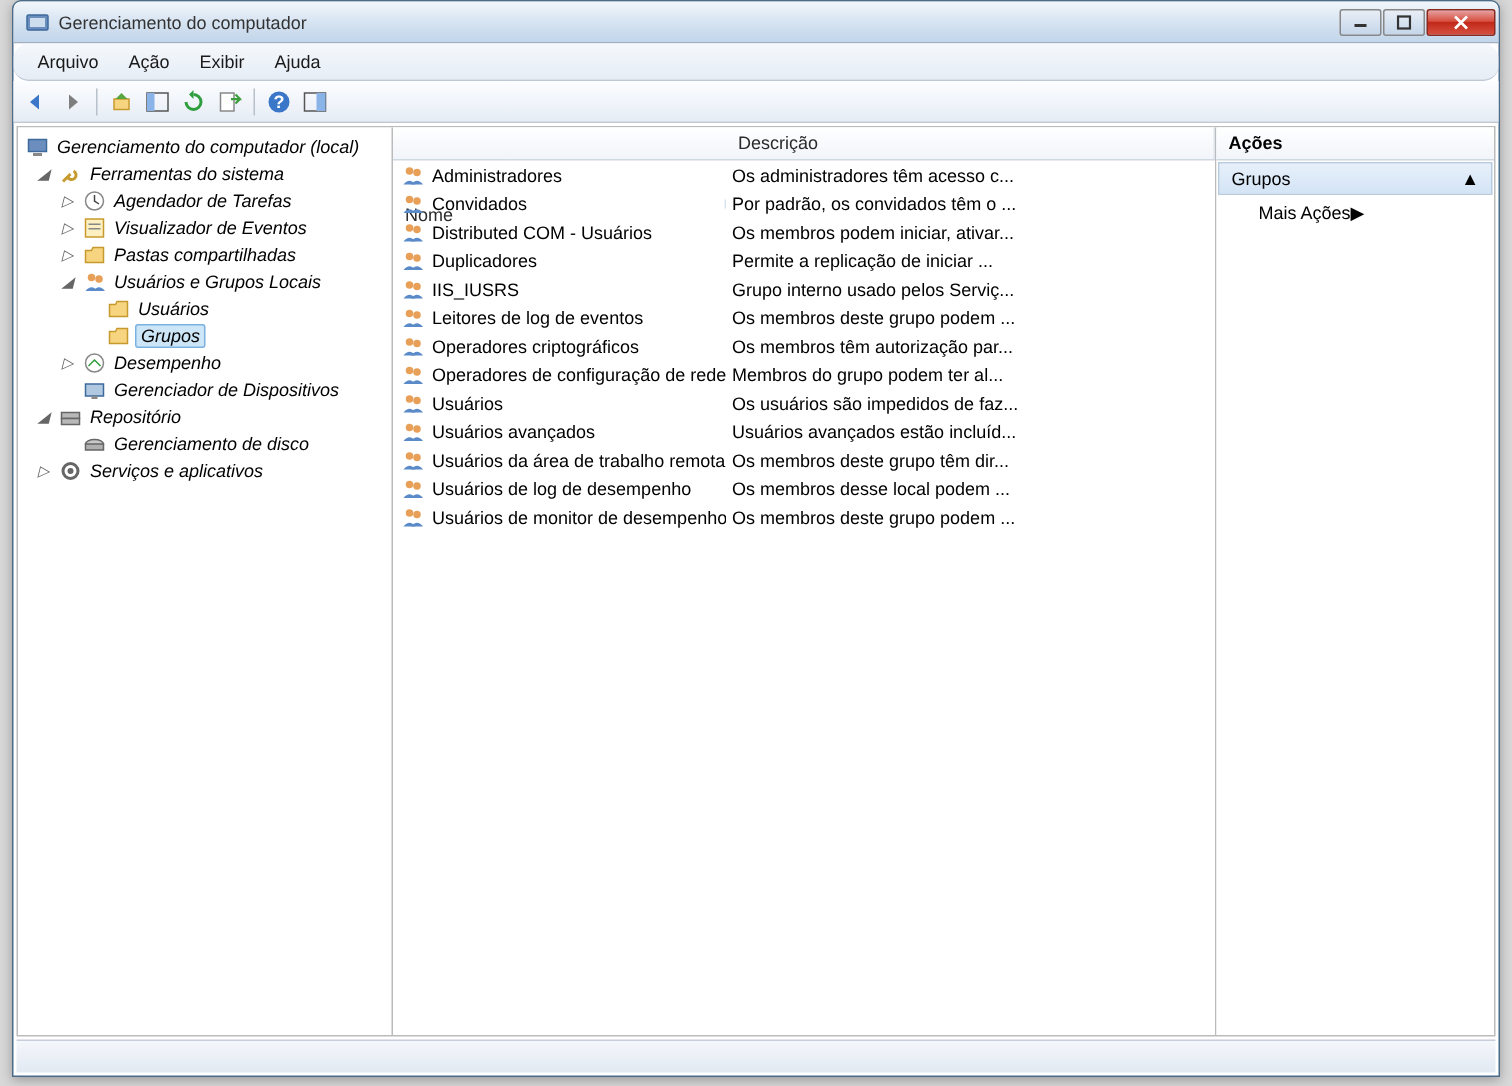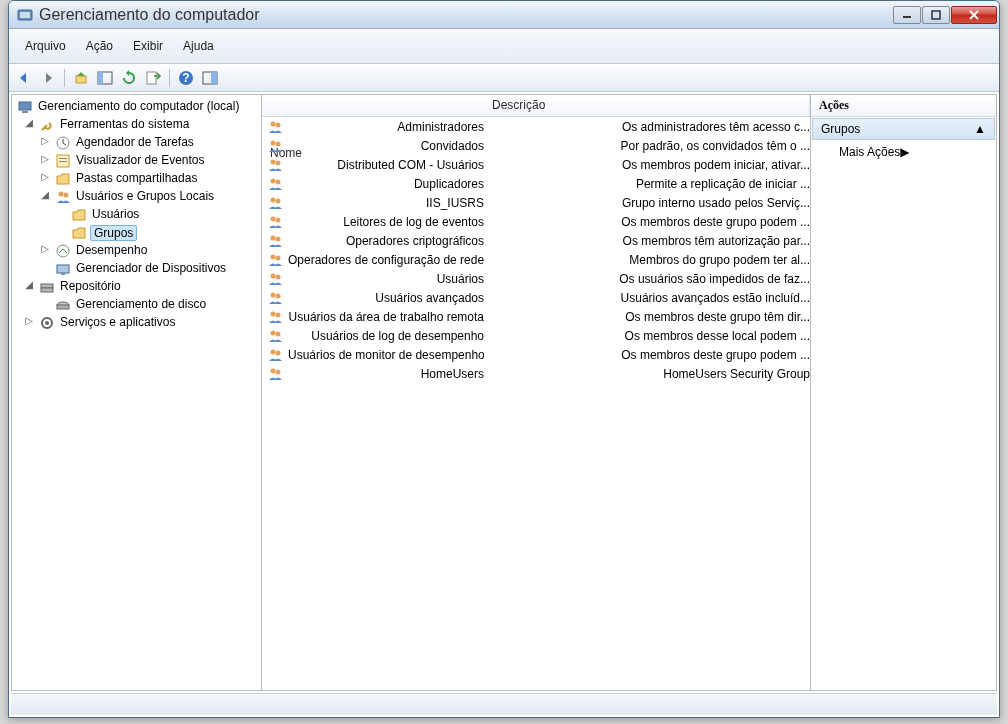--- a/index.html
+++ b/index.html
@@ -2,57 +2,57 @@
 <html><head>
 <meta charset="utf-8">
 <style>
 * { margin: 0; padding: 0; box-sizing: border-box; font-family: "Segoe UI", Tahoma, sans-serif; font-size: 12px; }
 body { background: #d8d8d8; width: 1008px; height: 724px; overflow: hidden; position: relative; }
 
 .window { position: absolute; top: 0; left: 8px; width: 992px; height: 718px; background: #fff; border: 1px solid #4a6b8a; border-radius: 6px 6px 0 0; box-shadow: 0 2px 8px rgba(0,0,0,0.3); display: flex; flex-direction: column; }
 
 .titlebar { height: 28px; background: linear-gradient(to bottom, #f2f6fb 0%, #d7e4f2 50%, #c2d5ea 100%); border-radius: 5px 5px 0 0; display: flex; align-items: center; padding: 0 2px 0 8px; border-bottom: 1px solid #a0b0c0; }
 .titlebar .app-icon { width: 16px; height: 16px; margin-right: 6px; }
-.titlebar .title { flex: 1; color: #333; font-size: 16px; }
+.titlebar .title { flex: 1; color: #333; font-size: 12px; }
 .win-controls { display: flex; gap: 1px; }
 .win-btn { width: 28px; height: 18px; border: 1px solid #888; border-radius: 2px; display: flex; align-items: center; justify-content: center; font-size: 10px; cursor: default; }
 .win-min { background: linear-gradient(to bottom, #e8eef6, #c5d6ea); }
 .win-max { background: linear-gradient(to bottom, #e8eef6, #c5d6ea); }
 .win-close { width: 46px; background: linear-gradient(to bottom, #e7a1a1, #d64e3e 45%, #c1291a 50%, #d6503f); border-color: #8a2a1e; color: #fff; font-weight: bold; }
 
-.menubar { height: 35px; background: linear-gradient(to bottom, #f5f8fc, #e6edf6); display: flex; align-items: center; padding: 0 6px; border-bottom: 1px solid #c0c8d4; }
+.menubar { height: 25px; background: linear-gradient(to bottom, #f5f8fc, #e6edf6); display: flex; align-items: center; padding: 0 6px; border-bottom: 1px solid #c0c8d4; border-radius: 10px; }
 .menu-item { padding: 2px 10px; color: #1a1a1a; cursor: default; }
 
 .toolbar { height: 28px; background: linear-gradient(to bottom, #fcfdff, #e6ecf5); display: flex; align-items: center; padding: 0 4px; gap: 2px; border-bottom: 1px solid #c0c8d4; }
 .tb-btn { width: 22px; height: 22px; display: flex; align-items: center; justify-content: center; border: 1px solid transparent; border-radius: 2px; cursor: default; }
 .tb-sep { width: 1px; height: 18px; background: #b8c0cc; margin: 0 3px; }
 
 .content { flex: 1; display: flex; margin: 2px; border: 1px solid #bbb; min-height: 0; }
 
 .tree-panel { width: 250px; background: #fff; border-right: 1px solid #bbb; overflow: auto; padding: 4px 0; }
-.tree-node { display: flex; align-items: flex-start; height: 18px; padding-left: 4px; cursor: default; white-space: nowrap; }
+.tree-node { display: flex; align-items: center; height: 18px; padding-left: 4px; cursor: default; white-space: nowrap; font-style: italic; }
 .tree-expand { width: 14px; text-align: center; color: #666; font-size: 10px; }
 .tree-icon { width: 16px; height: 16px; margin: 0 3px; display: inline-flex; align-items: center; justify-content: center; }
 .tree-node.selected { }
 .tree-node.selected .tree-label { background: #cde6f7; border: 1px solid #7bb1e0; border-radius: 2px; padding: 0 3px; }
 .tree-label { padding: 0 2px; }
 
 .list-panel { flex: 1; background: #fff; border-right: 1px solid #bbb; display: flex; flex-direction: column; }
 .list-header { height: 22px; background: linear-gradient(to bottom, #fff, #f1f4f9); border-bottom: 1px solid #d0d8e2; display: flex; }
 .list-header .col { padding: 3px 8px; border-right: 1px solid #dce4ee; color: #2a2a2a; }
 .col-name { width: 222px; margin-top: 48px; }
 .col-desc { flex: 1; }
 .list-body { flex: 1; overflow: auto; }
-.list-row { display: flex; align-items: center; height: 19px; cursor: default; text-align: right; }
+.list-row { display: flex; align-items: center; height: 19px; cursor: default; }
 .list-row .row-icon { width: 16px; height: 16px; margin: 0 4px 0 6px; }
 .list-row .row-name { width: 196px; white-space: nowrap; overflow: hidden; }
 .list-row .row-desc { flex: 1; white-space: nowrap; overflow: hidden; padding-left: 4px; }
 
 .actions-panel { width: 185px; background: #fff; display: flex; flex-direction: column; }
-.actions-header { height: 22px; background: linear-gradient(to bottom, #fff, #f1f4f9); border-bottom: 1px solid #d0d8e2; padding: 3px 8px; font-weight: bold; font-family: Liberation Serif, serif; }
+.actions-header { height: 22px; background: linear-gradient(to bottom, #fff, #f1f4f9); border-bottom: 1px solid #d0d8e2; padding: 3px 8px; font-weight: bold; }
 .actions-section { background: linear-gradient(to bottom,#e7f0fa,#d3e4f6); border: 1px solid #b8cce0; margin: 1px; padding: 3px 8px; display: flex; justify-content: space-between; align-items: center; }
 .actions-item { padding: 4px 8px 4px 28px; display: flex; justify-content: flex-start; align-items: center; cursor: default; }
 
 .statusbar { height: 22px; background: linear-gradient(to bottom,#f4f7fb,#e2e9f2); border-top: 1px solid #c6ced9; margin: 0 2px 2px 2px; }
 
 svg { display: block; }
 </style>
 </head>
 <body>
 
@@ -427,32 +427,20 @@
               <svg width="16" height="16">
                 <circle cx="5" cy="5" r="2.5" fill="#e8a058"></circle>
                 <circle cx="10" cy="6" r="2.5" fill="#e8a058"></circle>
                 <path d="M1 14 Q5 9 9 14" fill="#5a8ac8"></path>
                 <path d="M6 14 Q10 9 14 14" fill="#5a8ac8"></path>
               </svg>
             </span>
             <span class="row-name">Usuários de monitor de desempenho</span>
             <span class="row-desc">Os membros deste grupo podem ...</span>
           </div>
-          <div class="list-row">
-            <span class="row-icon">
-              <svg width="16" height="16">
-                <circle cx="5" cy="5" r="2.5" fill="#e8a058"></circle>
-                <circle cx="10" cy="6" r="2.5" fill="#e8a058"></circle>
-                <path d="M1 14 Q5 9 9 14" fill="#5a8ac8"></path>
-                <path d="M6 14 Q10 9 14 14" fill="#5a8ac8"></path>
-              </svg>
-            </span>
-            <span class="row-name">HomeUsers</span>
-            <span class="row-desc">HomeUsers Security Group</span>
-          </div>
         </div>
     </div>
 
     <div class="actions-panel">
       <div class="actions-header">Ações</div>
       <div class="actions-section">
         <span>Grupos</span>
         <span>▲</span>
       </div>
       <div class="actions-item">

